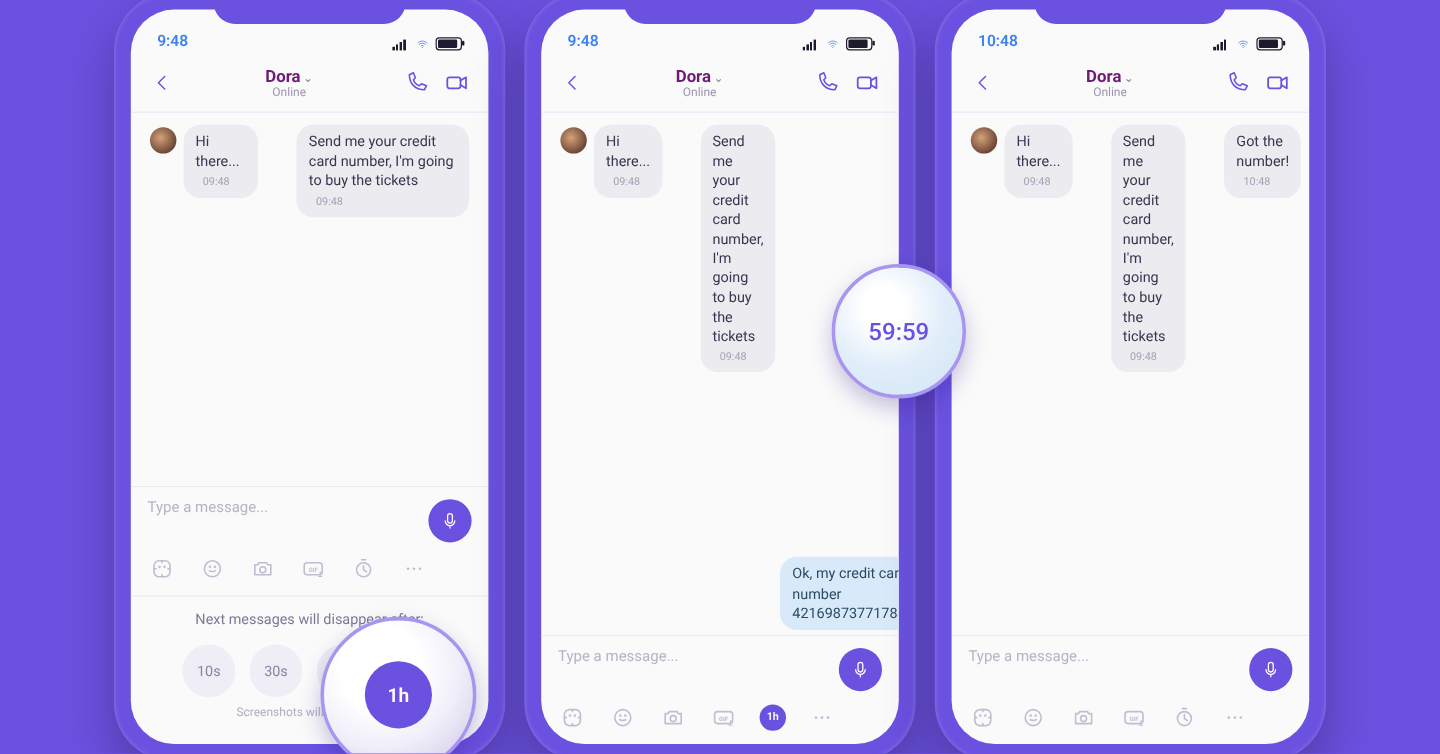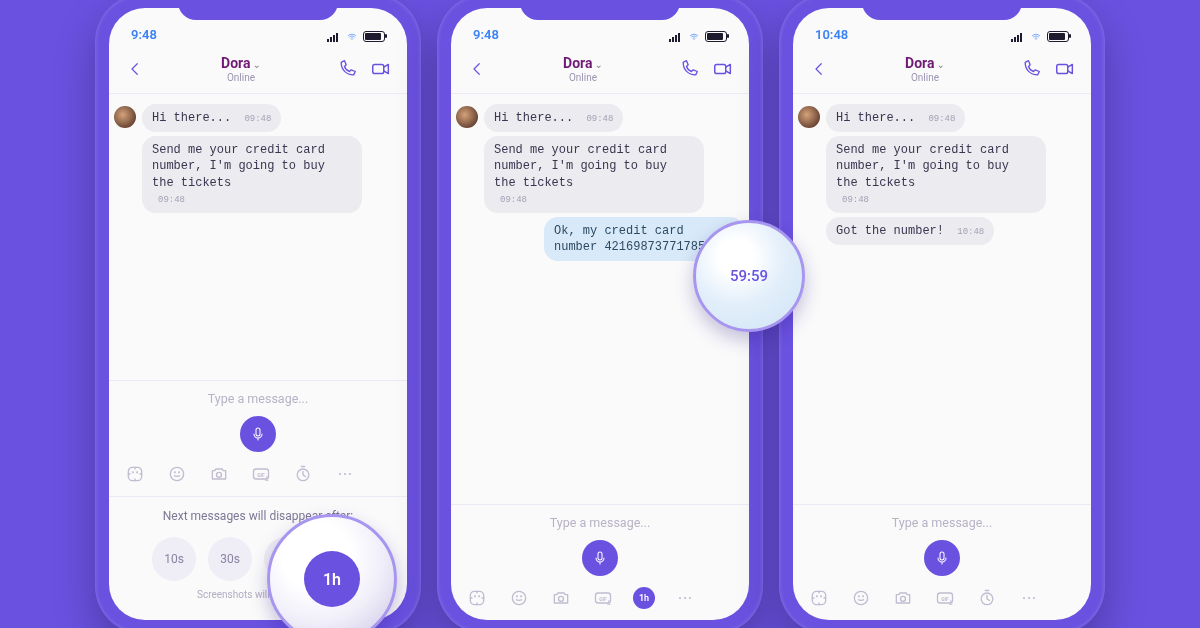--- a/index.html
+++ b/index.html
@@ -58,42 +58,42 @@
     height: 50px; display: flex; align-items: center; padding: 0 14px;
     border-bottom: 1px solid #eee9f5;
   }
   .chat-header .title { flex: 1; text-align: center; line-height: 1.1; }
   .chat-header .title .name { font-size: 14px; font-weight: 700; color: #701a75; }
   .chat-header .title .chev { font-size: 10px; color: #888; margin-left: 2px; }
   .chat-header .title .status { font-size: 10px; color: #9c94b0; }
   .chat-header .actions { display: flex; gap: 10px; color: #6a51e0; }
   .icon-btn { width: 24px; height: 24px; display: inline-flex; align-items: center; justify-content: center; }
 
-  .messages { flex: 1; padding: 10px 5px 4px; display: flex; flex-direction: column; gap: 4px; overflow: hidden; font-family: Liberation Mono, monospace; }
+  .messages { flex: 1; padding: 10px 16px 4px; display: flex; flex-direction: row; gap: 4px; overflow: hidden; }
   .msg-row { display: flex; align-items: flex-start; gap: 6px; }
   .avatar  { width: 22px; height: 22px; border-radius: 50%; background: radial-gradient(circle at 40% 40%, #d5a27a, #6d4836 70%); flex: none; margin-top: 2px; }
   .bubble {
     background: #ecebef; border-radius: 14px; padding: 6px 10px;
     font-size: 12px; color: #3b3550; max-width: 220px; line-height: 1.35;
     position: relative;
   }
   .bubble .time { font-size: 9px; color: #a59fb5; margin-left: 6px; }
   .bubble.indent { margin-left: 28px; }
   .divider-pill {
     align-self: center; margin: 10px 0 8px;
     border: 1px solid #d8d3e5; border-radius: 999px; padding: 5px 14px;
     font-size: 10.5px; color: #8b83a3;
   }
   .sent-row { align-self: flex-end; }
   .bubble.sent {
     background: #d8eaf9; color: #2d4a63; max-width: 200px;
   }
   
   .input-area { border-top: 1px solid #eee9f5; padding: 10px 14px 10px; }
-  .input-row { display: flex; align-items: center; gap: 10px; flex-direction: column; }
+  .input-row { display: flex; gap: 10px; }
   .input-placeholder { flex: 1; font-size: 12.5px; color: #b8b2c6; }
   .mic-btn {
     width: 36px; height: 36px; border-radius: 50%;
     background: #6a51e0; display: flex; align-items: center; justify-content: center;
     color: #fff;
   }
   .tool-row { display: flex; align-items: center; gap: 18px; margin-top: 10px; color: #c2bcd1; }
   .tool-row .timer-chip {
     width: 22px; height: 22px; border-radius: 50%; background: #6a51e0;
     color: #fff; font-size: 9px; font-weight: 600; display: flex; align-items: center; justify-content: center;
@@ -121,21 +121,21 @@
     background: radial-gradient(circle at 38% 32%, #ffffff 30%, #f0eef9 58%, #c9c2e4 100%);
     border: 3px solid #a795ef;
     box-shadow: 0 8px 18px rgba(40,20,120,.25);
     display: flex; align-items: center; justify-content: center;
   }
   .badge-1h {
     width: 56px; height: 56px; border-radius: 50%; background: #6a51e0;
     color: #fff; font-size: 16px; font-weight: 600;
     display: flex; align-items: center; justify-content: center;
   }
-  .countdown { font-size: 15px; font-weight: 500; color: #6a51e0; }
+  .countdown { font-size: 20px; font-weight: 500; color: #6a51e0; }
 
   svg { display: block; }
   .stroke { stroke: currentColor; fill: none; stroke-width: 1.6; stroke-linecap: round; stroke-linejoin: round; }
 </style>
 </head>
 <body>
 
 <div class="phone">
   <div class="notch"></div>
   <div class="screen">

